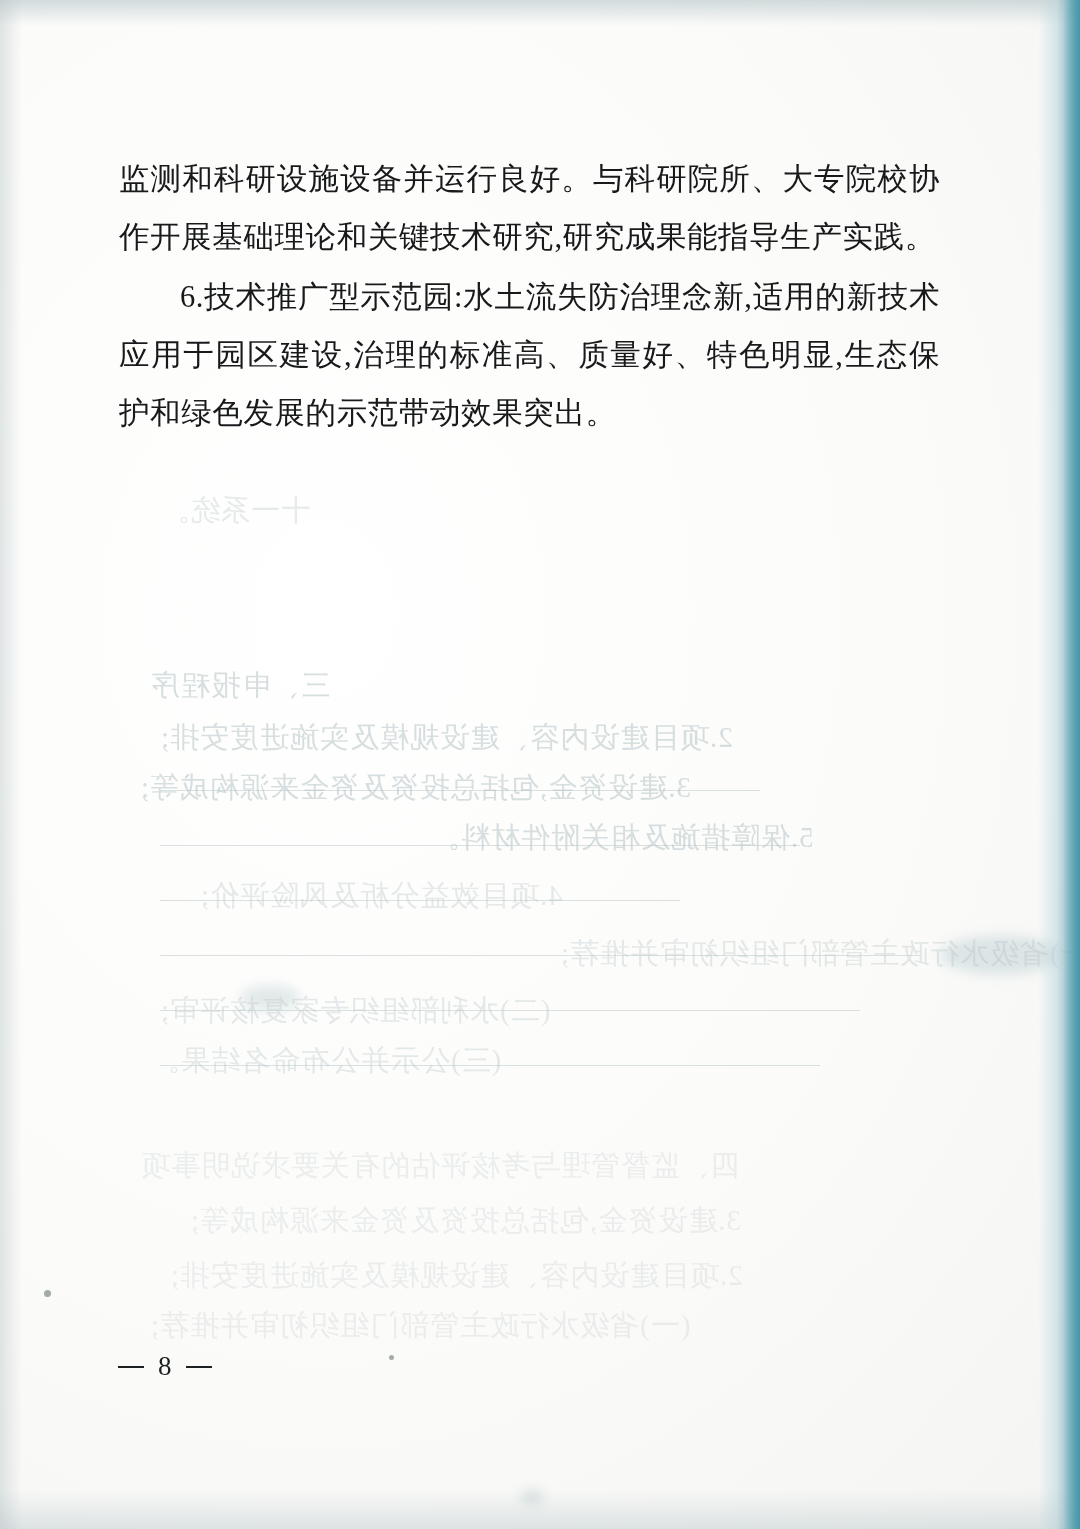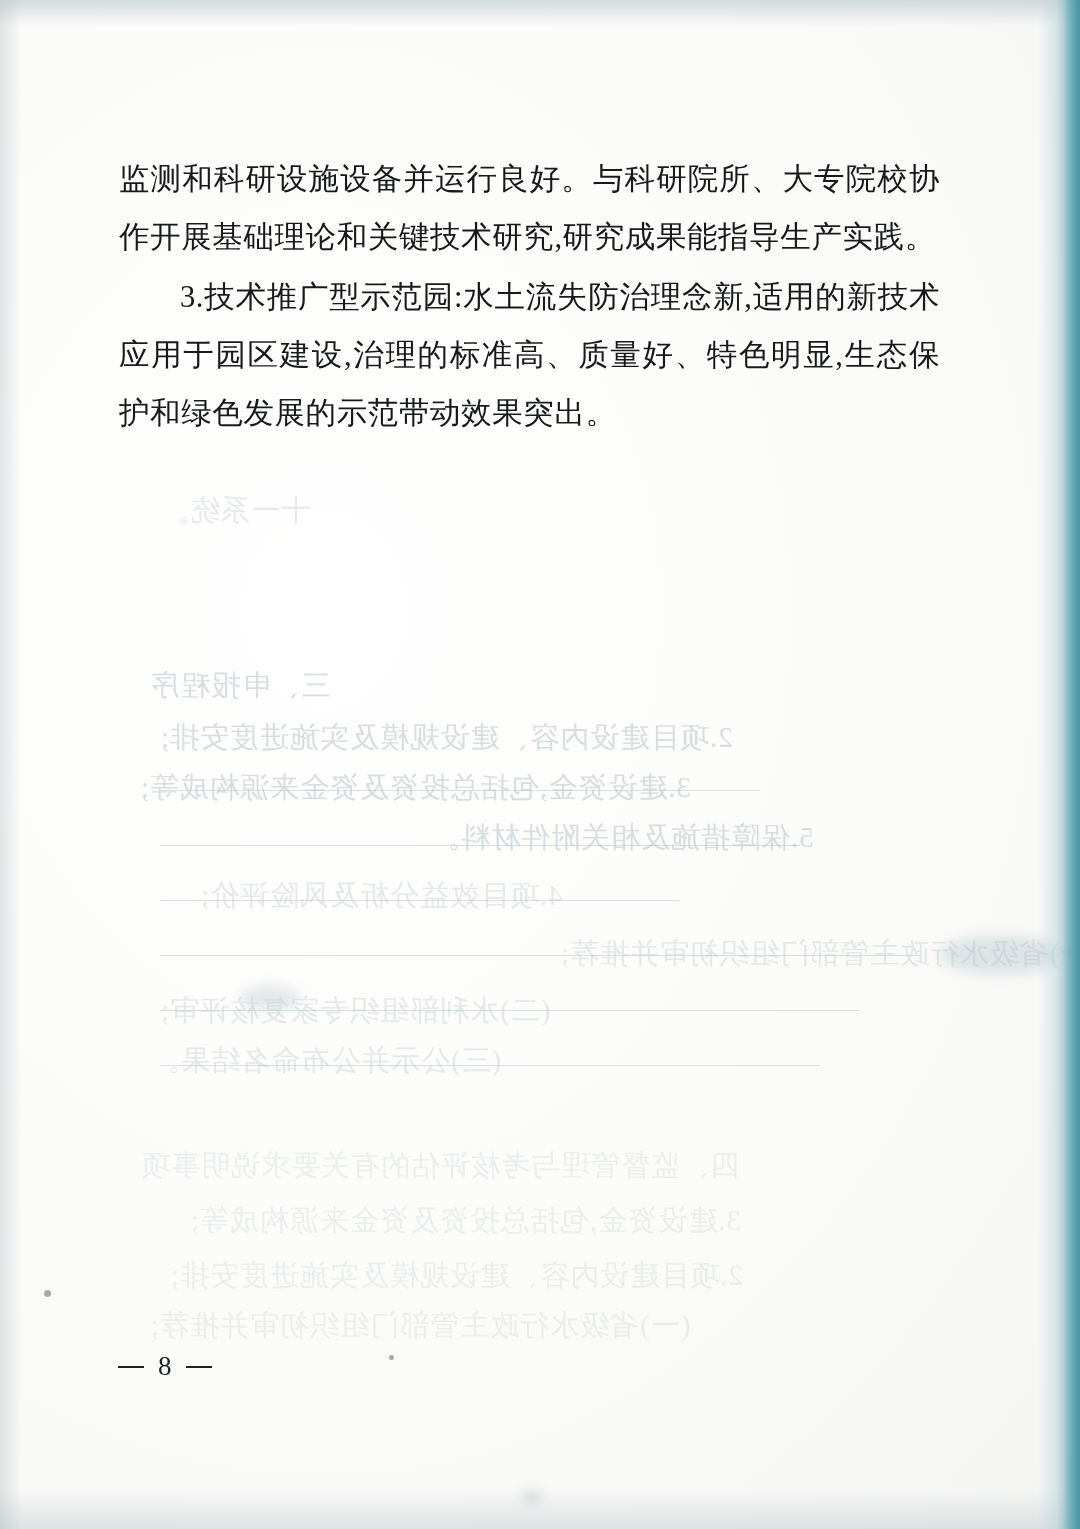--- a/index.html
+++ b/index.html
@@ -180,21 +180,21 @@
 
     <div class="smudge" style="left:940px; top:935px; width:120px; height:40px; background:#a9bfc6;"></div>
     <div class="smudge" style="left:240px; top:985px; width:60px; height:26px; background:#b3c5c9;"></div>
     <div class="speck" style="left:44px; top:1290px; width:7px; height:7px;"></div>
     <div class="speck" style="left:389px; top:1355px; width:5px; height:5px;"></div>
     <div class="smudge" style="left:520px; top:1490px; width:24px; height:14px; background:#9fb4b9;"></div>
   </div>
 
   <div id="content">
     <p class="para">监测和科研设施设备并运行良好。与科研院所、大专院校协作开展基础理论和关键技术研究,研究成果能指导生产实践。</p>
-    <p class="para indent">3.技术推广型示范园:水土流失防治理念新,适用的新技术应用于园区建设,治理的标准高、质量好、特色明显,生态保护和绿色发展的示范带动效果突出。</p>
+    <p class="para indent">6.技术推广型示范园:水土流失防治理念新,适用的新技术应用于园区建设,治理的标准高、质量好、特色明显,生态保护和绿色发展的示范带动效果突出。</p>
   </div>
 
   <div id="footer">
     <span class="dash"></span>
     <span>8</span>
     <span class="dash"></span>
   </div>
 
   <div id="top-shadow"></div>
   <div id="left-shadow"></div>

